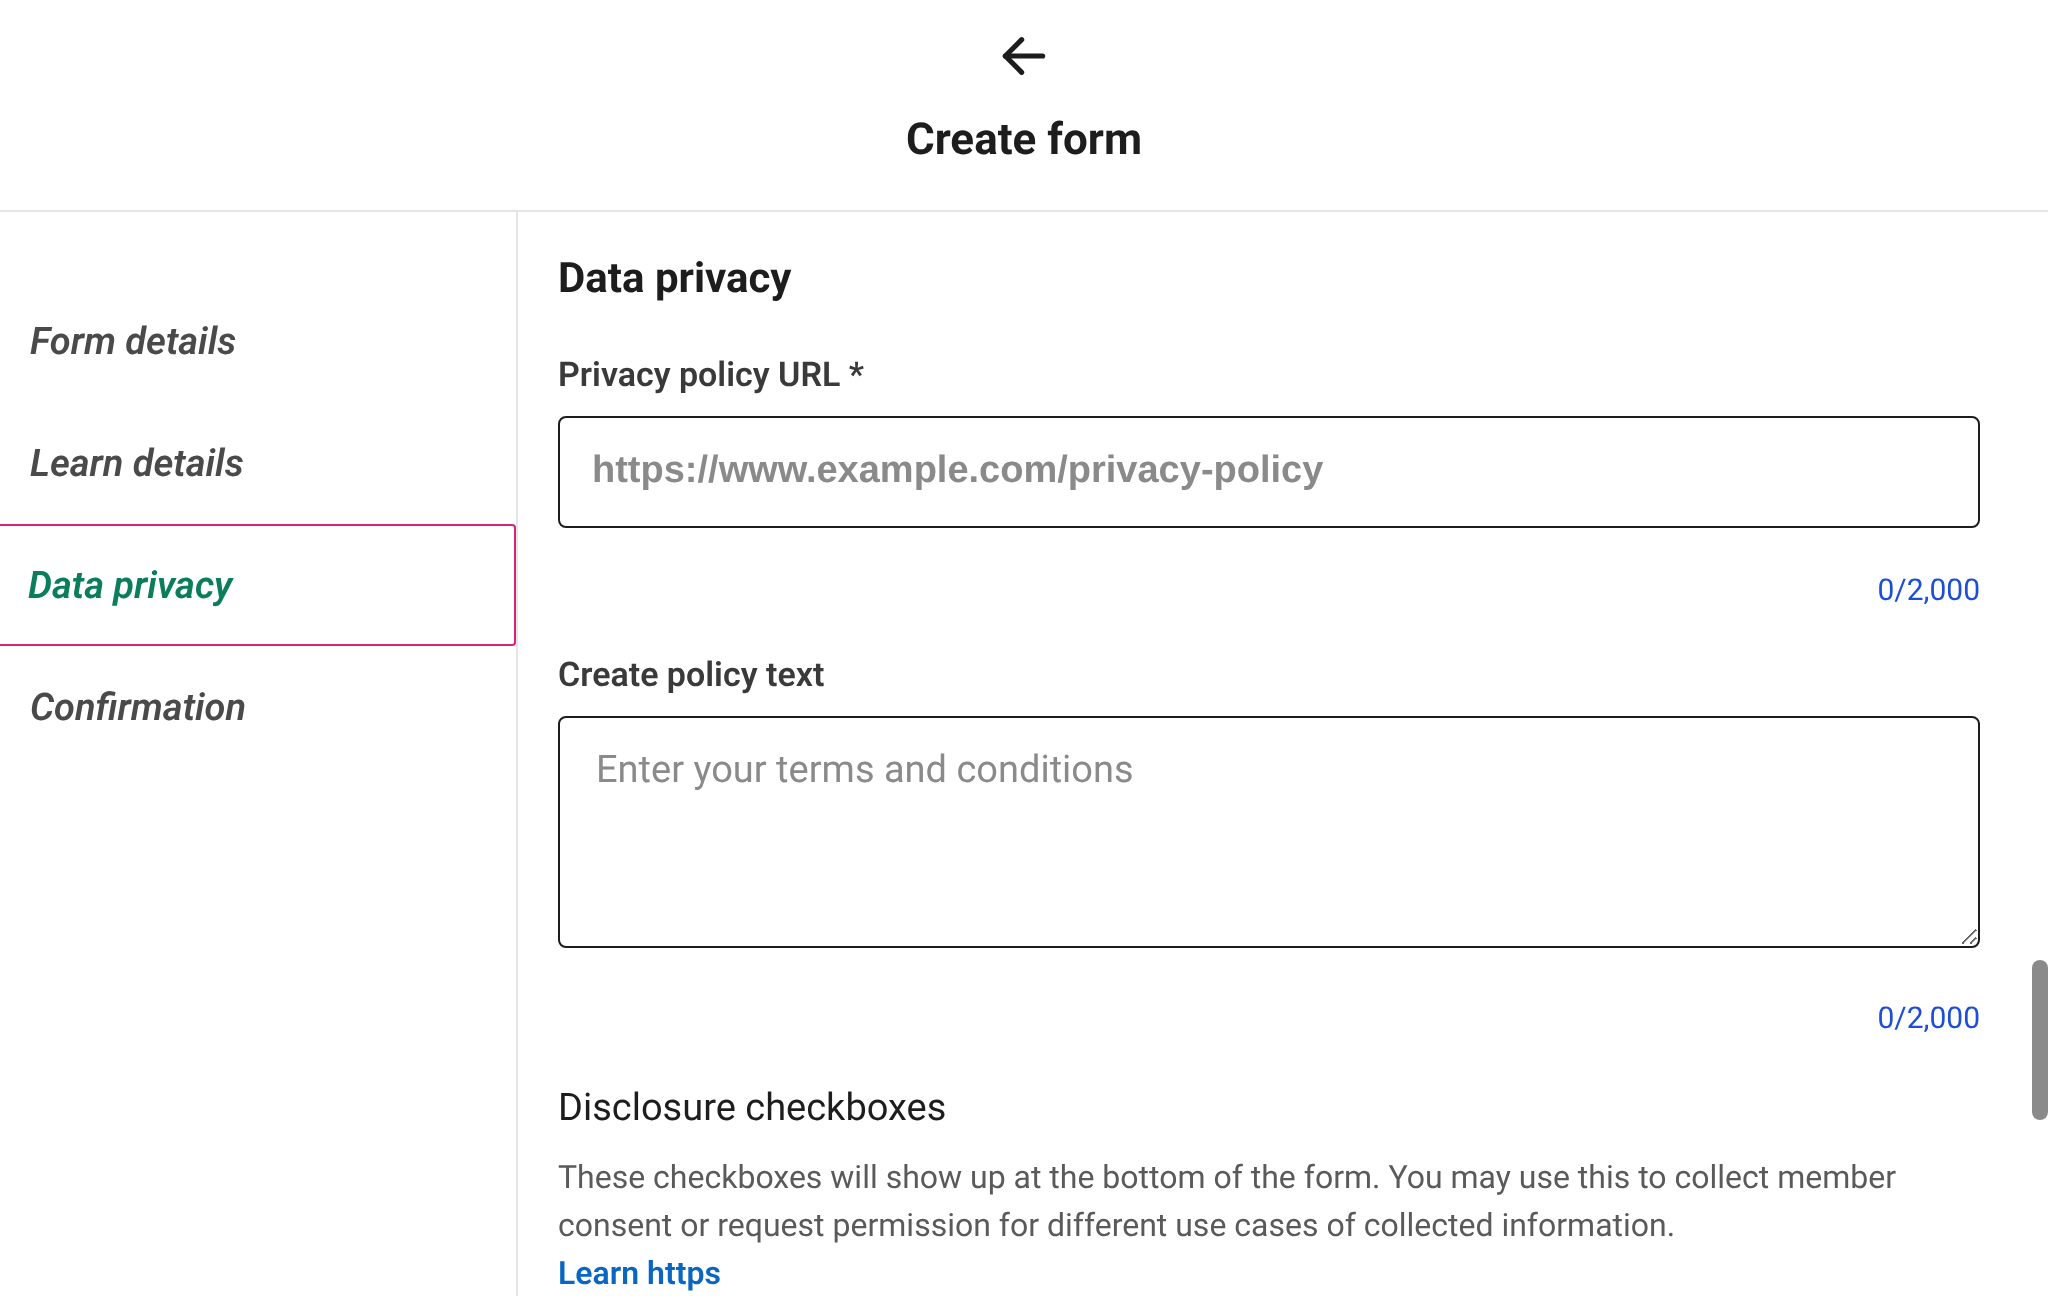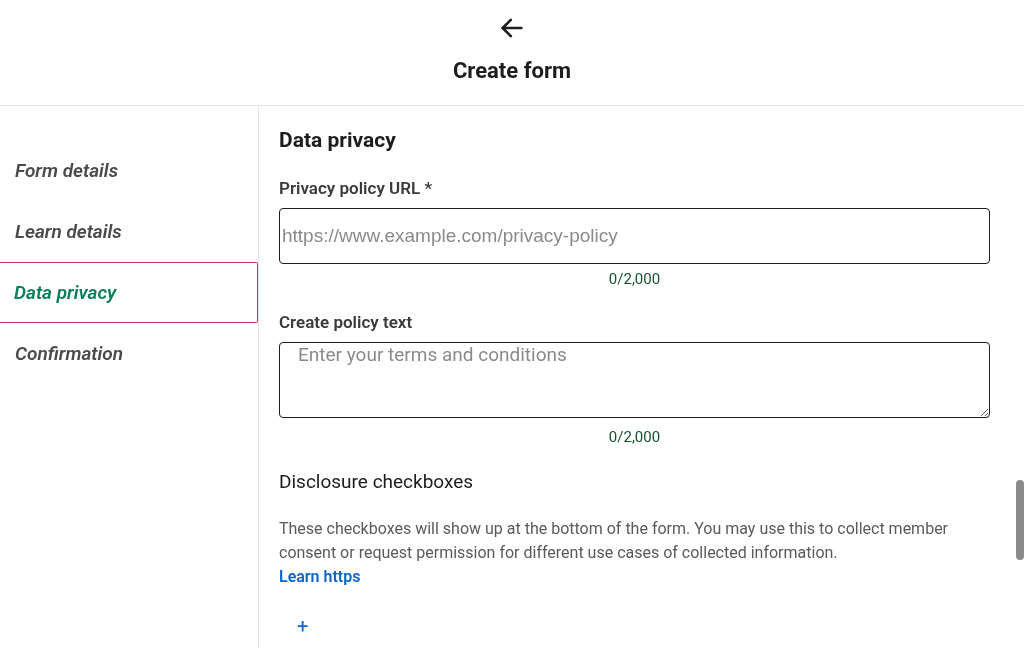--- a/index.html
+++ b/index.html
@@ -84,57 +84,58 @@
     }
     .field-label {
       font-size: 17px;
       font-weight: 600;
       color: #3a3a3a;
       margin-bottom: 10px;
       display: block;
     }
     .text-input {
       width: 100%;
-      padding: 16px 2px;
+      padding: 16px 16px;
       font-size: 19px;
       border: 1px solid #1d1d1d;
       border-radius: 4px;
       color: #a21caf;
       background: #fff;
+      font-weight: bold;
     }
     .text-input::placeholder {
       color: #8a8a8a;
     }
     .textarea-input {
       width: 100%;
-      padding: 0 18px;
+      padding: 14px 18px;
       font-size: 19px;
       border: 1px solid #1d1d1d;
       border-radius: 4px;
       color: #333;
       background: #fff;
-      height: 76px;
+      height: 116px;
       resize: vertical;
       font-family: inherit;
     }
     .textarea-input::placeholder {
       color: #8a8a8a;
     }
     .counter {
-      text-align: center;
+      text-align: right;
       font-size: 15px;
-      color: #14532d;
-      margin-top: 6px;
+      color: #1d4ed8;
+      margin-top: 22px;
       margin-bottom: 24px;
     }
     .subsection-title {
       font-size: 19px;
       font-weight: 400;
       color: #1d1d1d;
-      margin-bottom: 24px;
+      margin-bottom: 12px;
       margin-top: 12px;
     }
     .helper-text {
       font-size: 16px;
       color: #5a5a5a;
       line-height: 1.5;
       margin-bottom: 2px;
     }
     .learn-more {
       color: #0a66c2;

